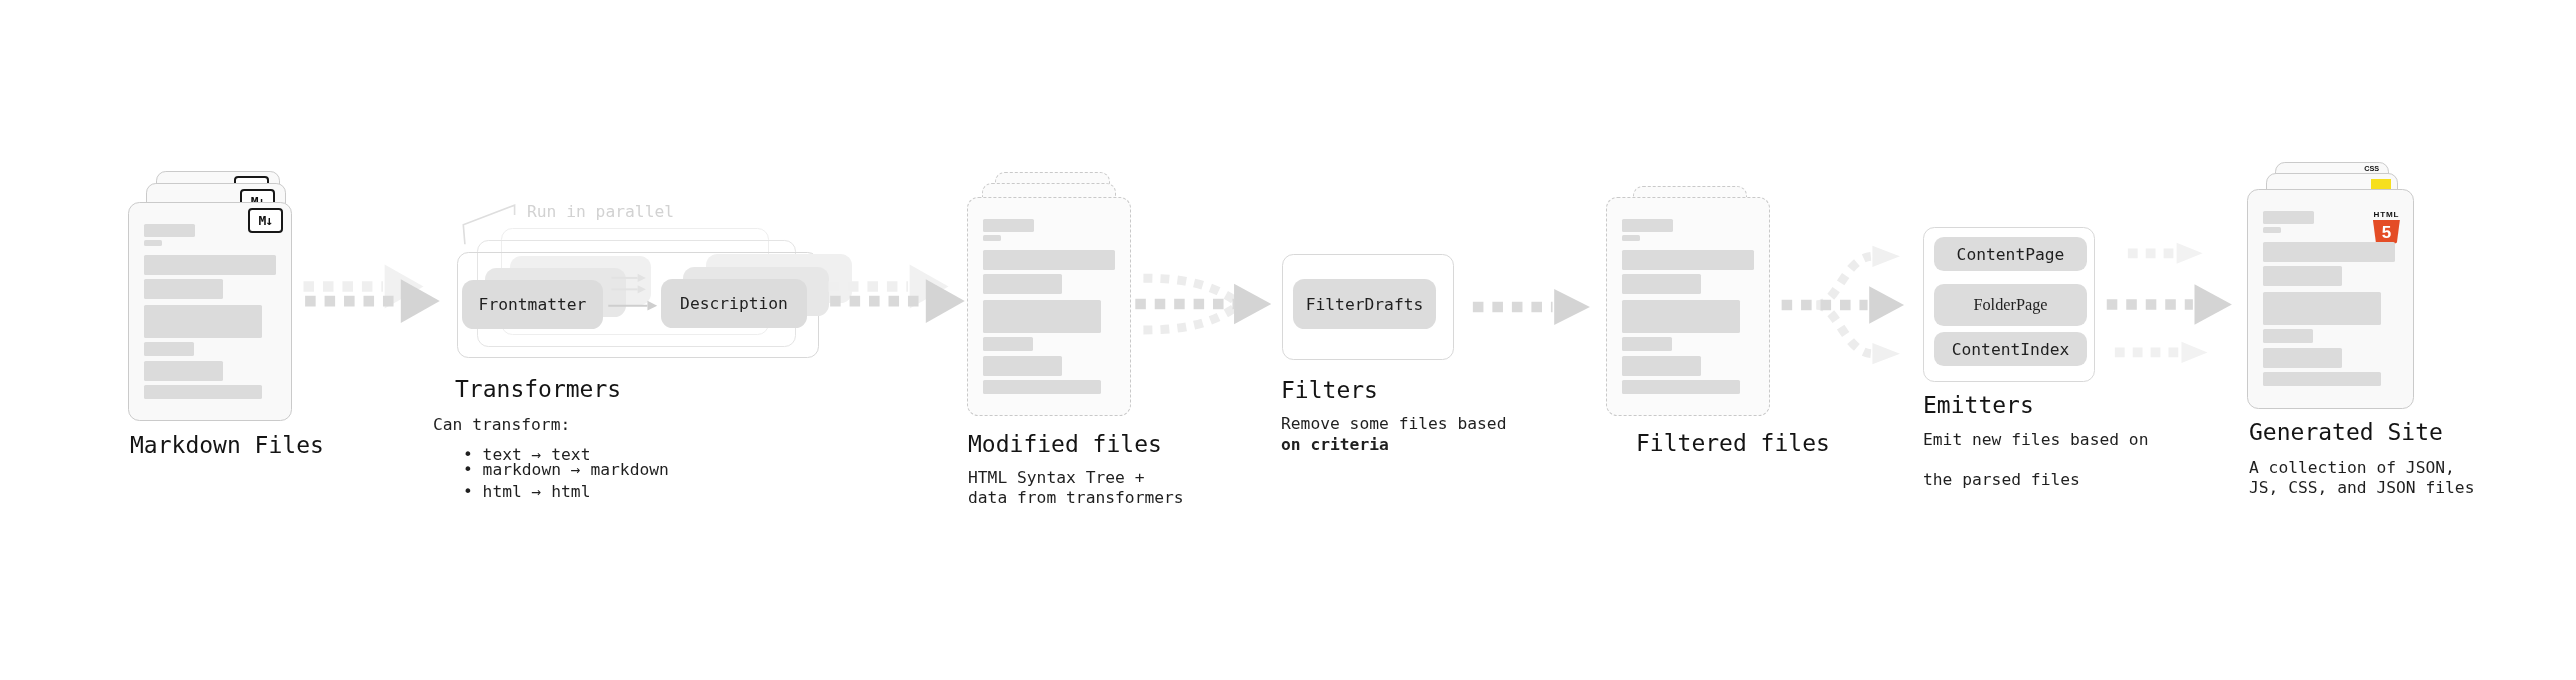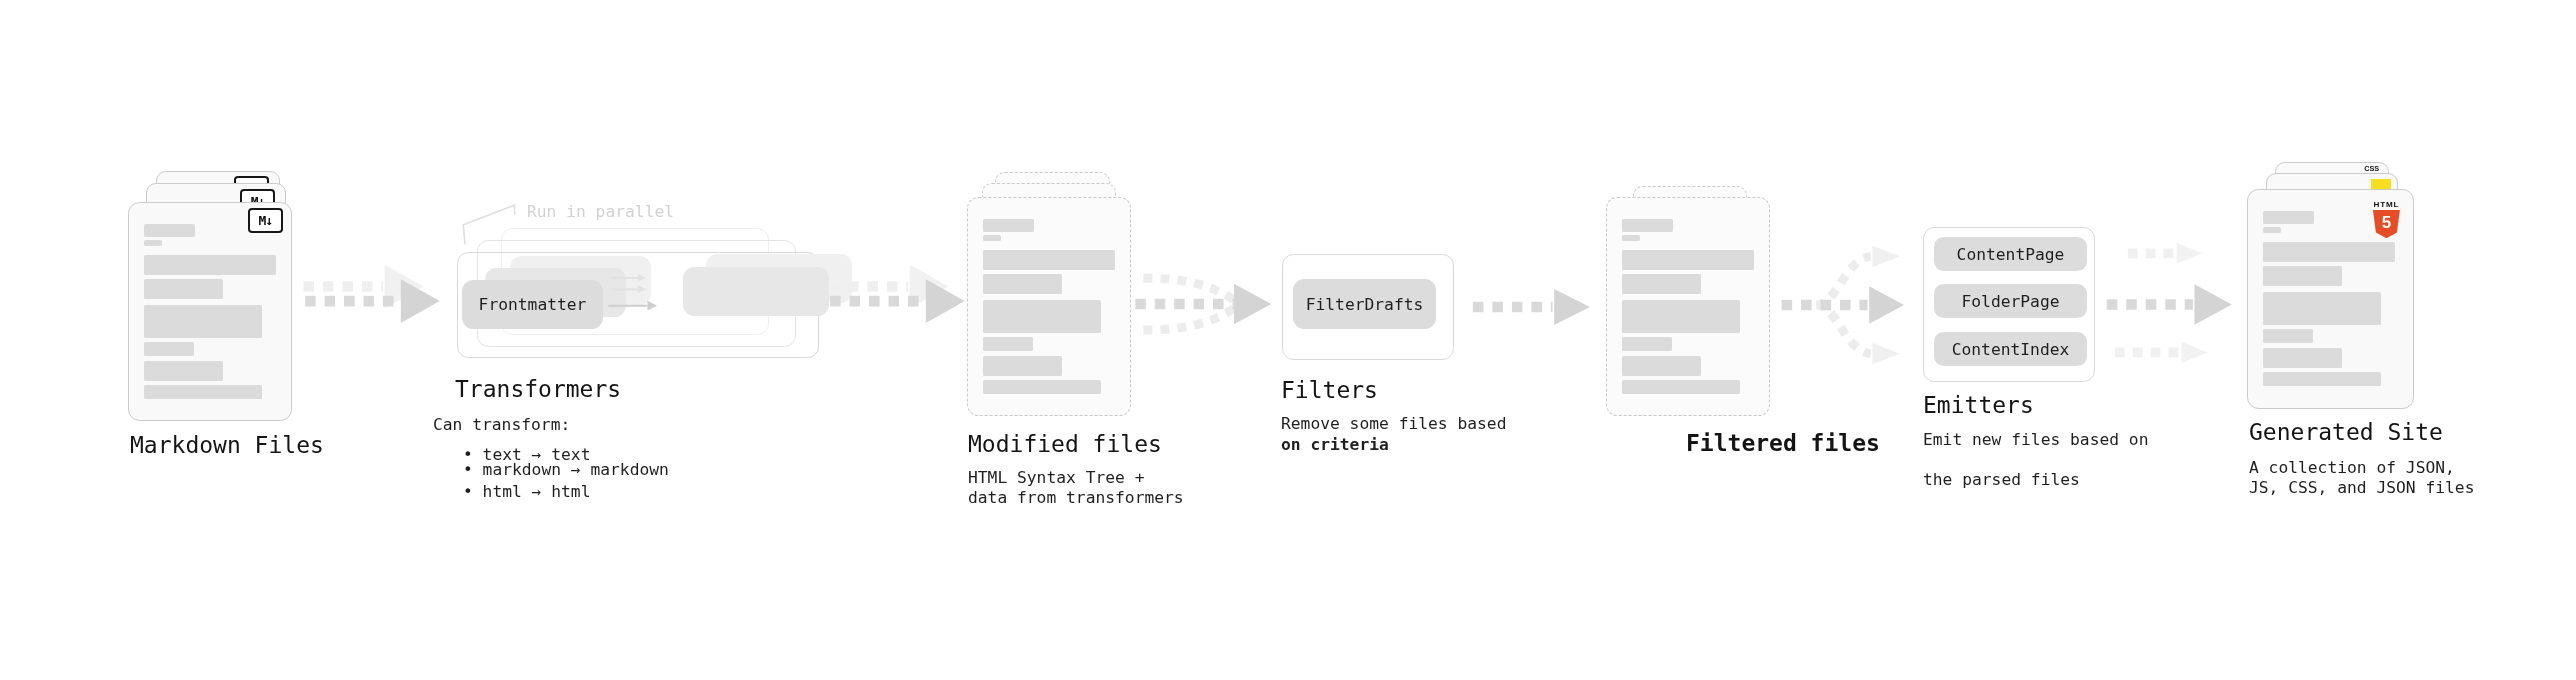--- a/index.html
+++ b/index.html
@@ -100,20 +100,21 @@
     <line x1="8" y1="12" x2="40" y2="12" stroke="#e2e2e2" stroke-width="2.5"></line>
     <polygon points="40,7 50,12 40,17" fill="#e2e2e2"></polygon>
     <line x1="8" y1="26" x2="40" y2="26" stroke="#e2e2e2" stroke-width="2.5"></line>
     <polygon points="40,21 50,26 40,31" fill="#e2e2e2"></polygon>
     <line x1="4" y1="46" x2="52" y2="46" stroke="#cecece" stroke-width="2.5"></line>
     <polygon points="52,40 64,46 52,52" fill="#cecece"></polygon>
   </svg>
 
   <div class="pill ghost2" style="left:706px;top:254px;width:146px;height:49px;"></div>
   <div class="pill ghost1" style="left:683px;top:267px;width:146px;height:49px;"></div>
+  <div class="pill" style="left:661px;top:279px;width:146px;height:49px;">Description</div>
 
   <div class="stage-title" style="left:455px;top:376px;">Transformers</div>
   <div class="stage-desc" style="left:433px;top:415px;">Can transform:</div>
   <div class="stage-desc" style="left:463px;top:445px;">• text → text</div>
   <div class="stage-desc" style="left:463px;top:460px;">• markdown → markdown</div>
   <div class="stage-desc" style="left:463px;top:482px;">• html → html</div>
 
   <svg class="abs" style="left:822px;top:244px;" width="146" height="98" viewBox="0 0 180 120">
     <g transform="translate(-20,-18)">
       <line x1="28" y1="70" x2="126" y2="70" stroke="#efefef" stroke-width="13" stroke-dasharray="13 11"></line>
@@ -169,34 +170,34 @@
           <div class="bar" style="left: 15.4px; top: 37px; width: 18px; height: 5.7px;"></div>
           <div class="bar" style="left: 15.4px; top: 52px; width: 132px; height: 19.5px;"></div>
           <div class="bar" style="left: 15.4px; top: 76px; width: 79px; height: 19.5px;"></div>
           <div class="bar" style="left: 15.4px; top: 102px; width: 118px; height: 32.5px;"></div>
           <div class="bar" style="left: 15.4px; top: 139px; width: 50px; height: 14px;"></div>
           <div class="bar" style="left: 15.4px; top: 158px; width: 79px; height: 19.5px;"></div>
           <div class="bar" style="left: 15.4px; top: 182px; width: 118px; height: 14px;"></div>
         </div>
     </div>
   </div>
-  <div class="stage-title" style="left:1686px;top:430px;font-weight:bold;">Filtered files</div>
+  <div class="stage-title" style="left:1636px;top:430px;">Filtered files</div>
 
   <svg class="abs" style="left:1780px;top:236px;" width="150" height="138" viewBox="0 0 185 170">
     <path d="M 45,85 C 70,85 80,28 112,25" fill="none" stroke="#ececec" stroke-width="11" stroke-dasharray="11 10"></path>
     <polygon points="114,12 148,25 114,38" fill="#f0f0f0"></polygon>
     <path d="M 45,85 C 70,85 80,142 112,145" fill="none" stroke="#ececec" stroke-width="11" stroke-dasharray="11 10"></path>
     <polygon points="114,132 148,145 114,158" fill="#f0f0f0"></polygon>
     <line x1="2" y1="85" x2="108" y2="85" stroke="#d9d9d9" stroke-width="13" stroke-dasharray="13 11"></line>
     <polygon points="110,62 153,85 110,108" fill="#d4d4d4"></polygon>
   </svg>
 
   <div class="frame" style="left:1923px;top:227px;width:172px;height:155px;"></div>
   <div class="pill" style="left:1934px;top:237px;width:153px;height:34px;border-radius:9.8px;">ContentPage</div>
-  <div class="pill" style="left:1934px;top:284px;width:153px;height:34px;border-radius:9.8px;">FolderPage</div>
+  <div class="pill" style="left:1934px;top:284px;width:153px;height:42px;border-radius:9.8px;font-family:Liberation Serif, serif;">FolderPage</div>
   <div class="pill" style="left:1934px;top:332px;width:153px;height:34px;border-radius:9.8px;">ContentIndex</div>
   <div class="stage-title" style="left:1923px;top:392px;">Emitters</div>
   <div class="stage-desc" style="left:1923px;top:430px;">Emit new files based on</div>
   <div class="stage-desc" style="left:1923px;top:450px;margin-top:20px;">the parsed files</div>
 
   <svg class="abs" style="left:2105px;top:237px;" width="140" height="130" viewBox="0 0 172 160">
     <line x1="28" y1="20" x2="86" y2="20" stroke="#f0f0f0" stroke-width="12" stroke-dasharray="12 10"></line>
     <polygon points="88,7 120,20 88,33" fill="#f2f2f2"></polygon>
     <line x1="2" y1="83" x2="108" y2="83" stroke="#d9d9d9" stroke-width="13" stroke-dasharray="13 11"></line>
     <polygon points="110,58 156,83 110,108" fill="#d4d4d4"></polygon>
@@ -208,21 +209,21 @@
     <div class="doc tab" style="left:2275px;top:162px;width:114px;height:39px;">
       <div class="css-badge" style="right:6.5px;top:2.4px;">
         <div class="css-word">CSS</div>
         <div class="css-bar"></div>
       </div>
     </div>
     <div class="doc tab" style="left:2266px;top:173px;width:132px;height:41px;">
       <div class="js-badge" style="right:5.7px;top:4.9px;"></div>
     </div>
     <div class="doc" style="left:2247px;top:189px;width:167px;height:220px;">
-      <div class="html5-logo" style="right:8.1px;top:10px;">
+      <div class="html5-logo" style="right:8.1px;top:20px;">
         <div class="html5-word">HTML</div>
         <div class="html5-shield">
             <span>5</span>
           </div>
       </div>
       <div class="doc-bars">
           <div class="bar" style="left: 15.4px; top: 21px; width: 51px; height: 13px;"></div>
           <div class="bar" style="left: 15.4px; top: 37px; width: 18px; height: 5.7px;"></div>
           <div class="bar" style="left: 15.4px; top: 52px; width: 132px; height: 19.5px;"></div>
           <div class="bar" style="left: 15.4px; top: 76px; width: 79px; height: 19.5px;"></div>

